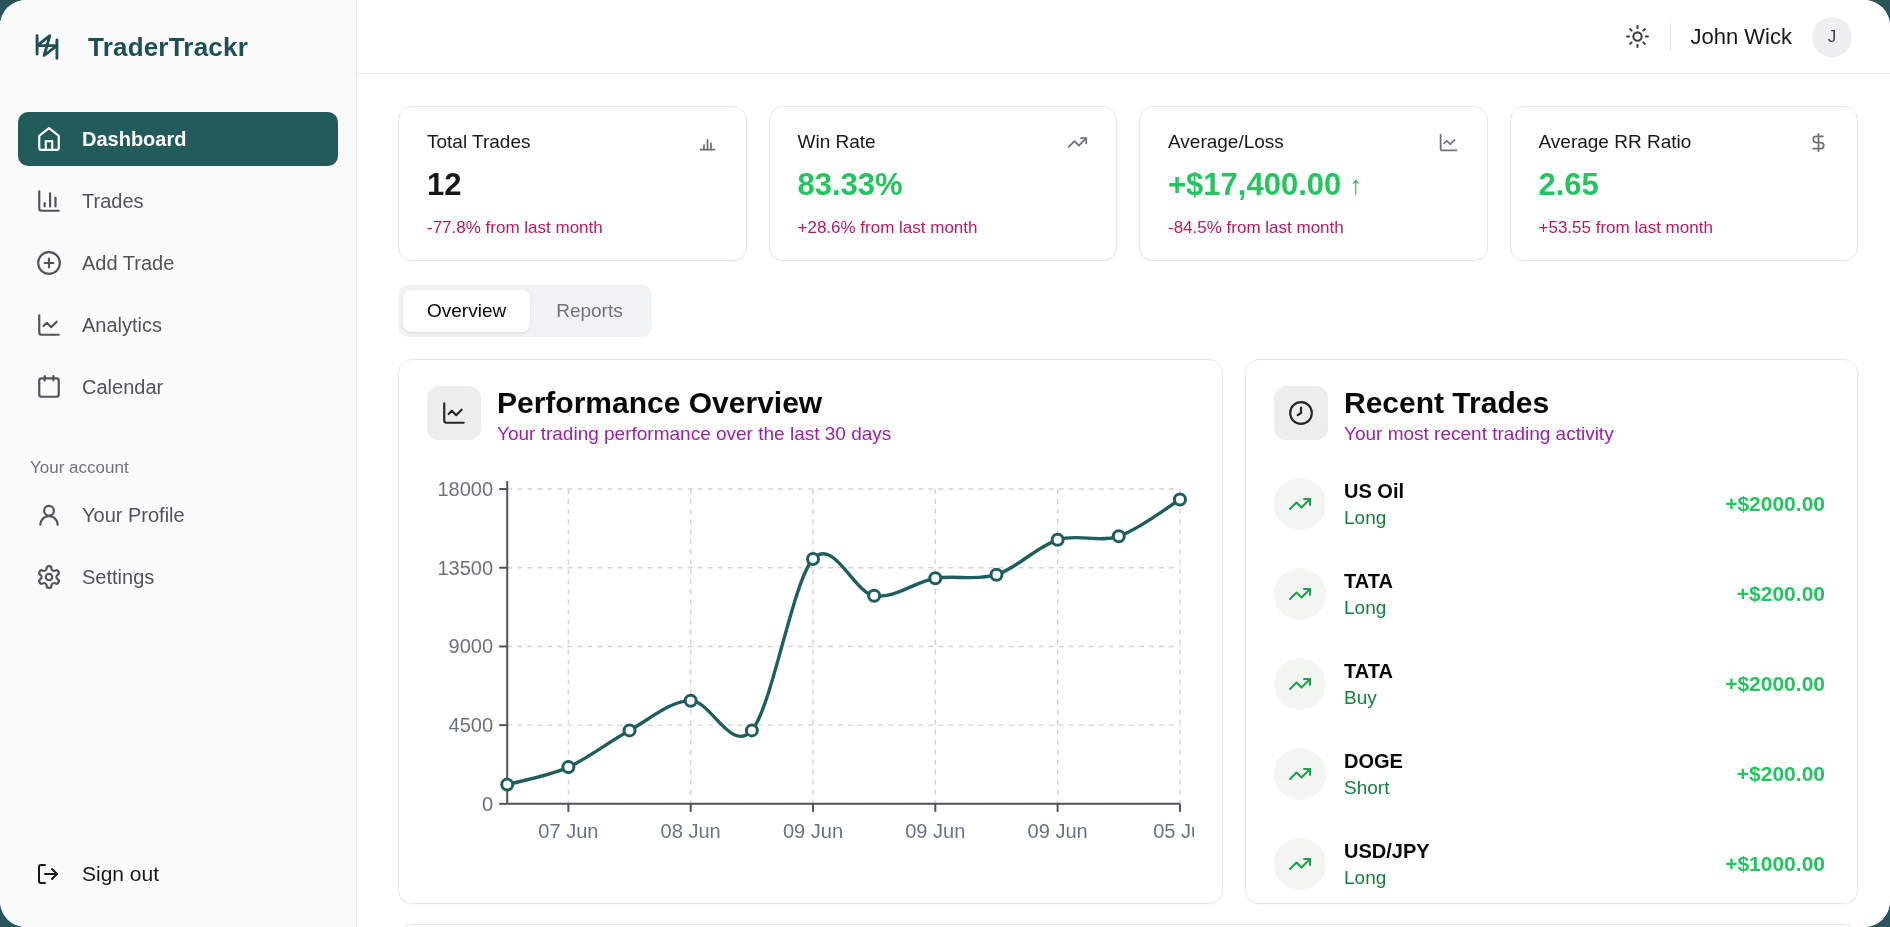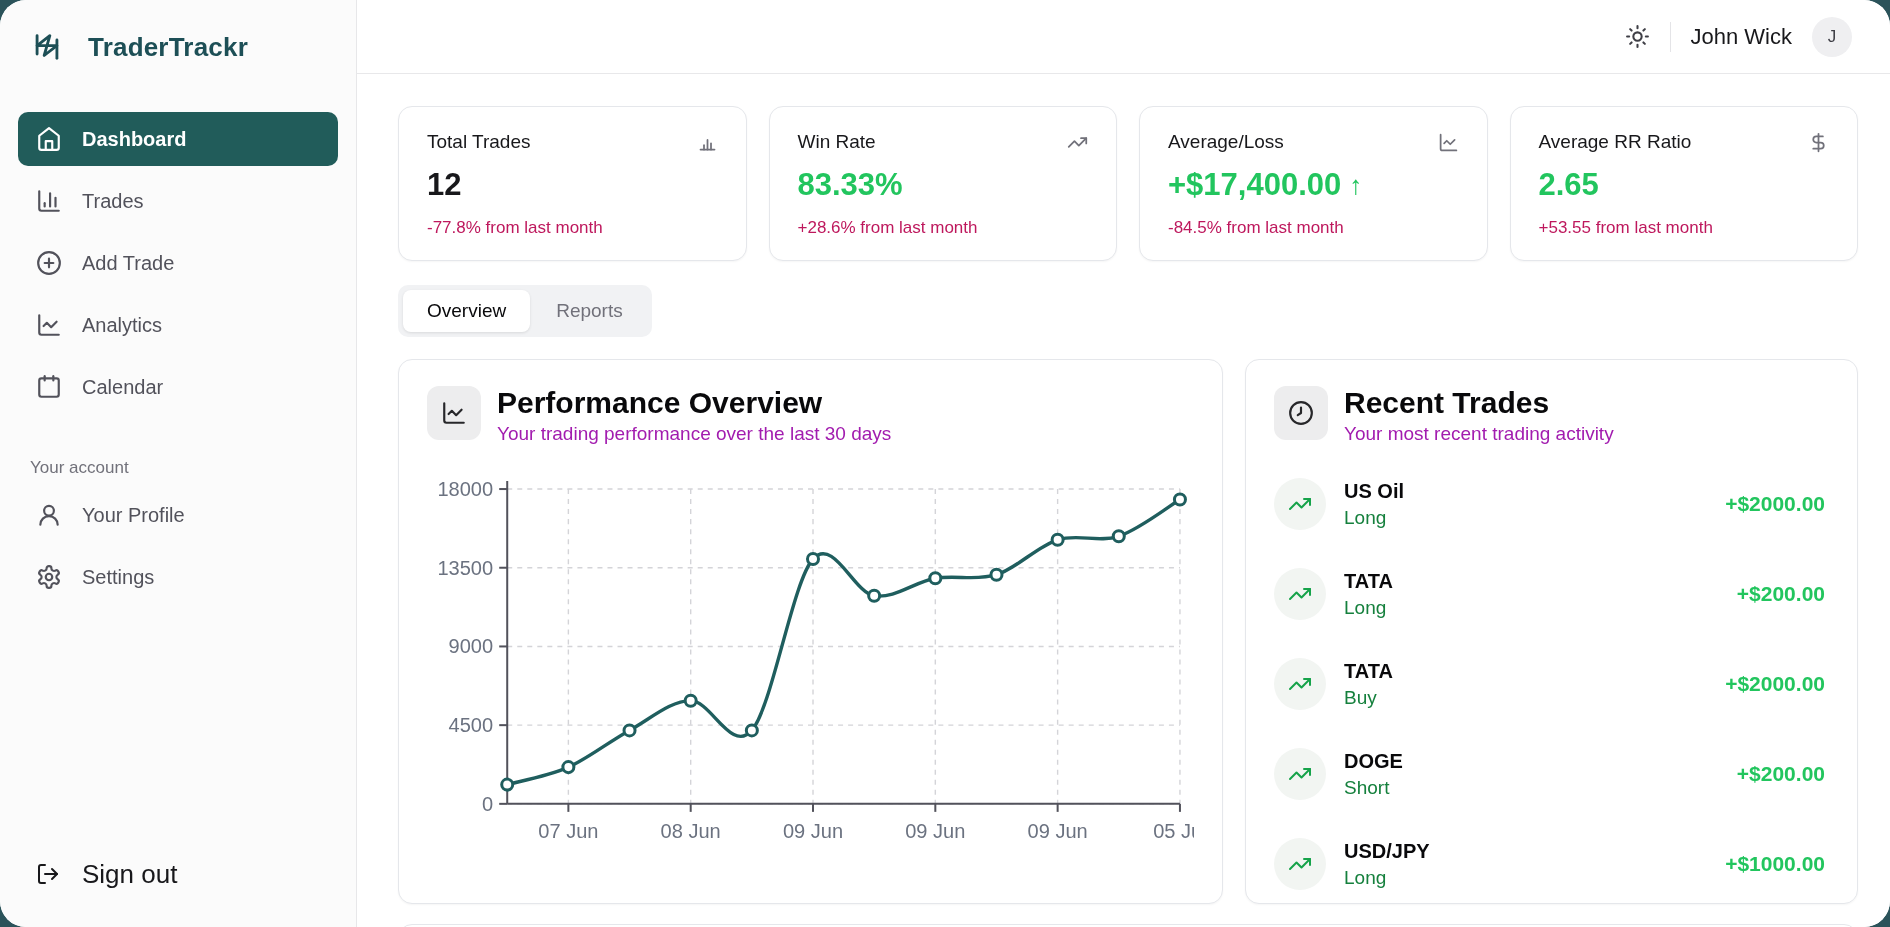--- a/index.html
+++ b/index.html
@@ -37,21 +37,21 @@
     cursor:pointer;
   }
   .nav-item svg { width:26px; height:26px; stroke:#52525b; }
   .nav-item.active { background:#215c5a; color:#ffffff; font-weight:600; }
   .nav-item.active svg { stroke:#ffffff; }
   .section-label { margin:44px 0 10px 12px; font-size:17px; color:#71717a; }
   .sidebar-spacer { flex:1; }
   .signout {
     display:flex; align-items:center; gap:22px;
     padding:0 18px; height:54px;
-    font-size:26px; color:#18181b; cursor:pointer;
+    font-size:21px; color:#18181b; cursor:pointer;
   }
   .signout svg { width:24px; height:24px; stroke:#18181b; }
   
   .main { flex:1; display:flex; flex-direction:column; min-width:0; background:#fff; }
   .topbar {
     height:74px; flex:0 0 74px;
     border-bottom:1px solid #e8e8ea;
     display:flex; align-items:center; justify-content:flex-end;
     gap:20px; padding-right:38px;
   }

